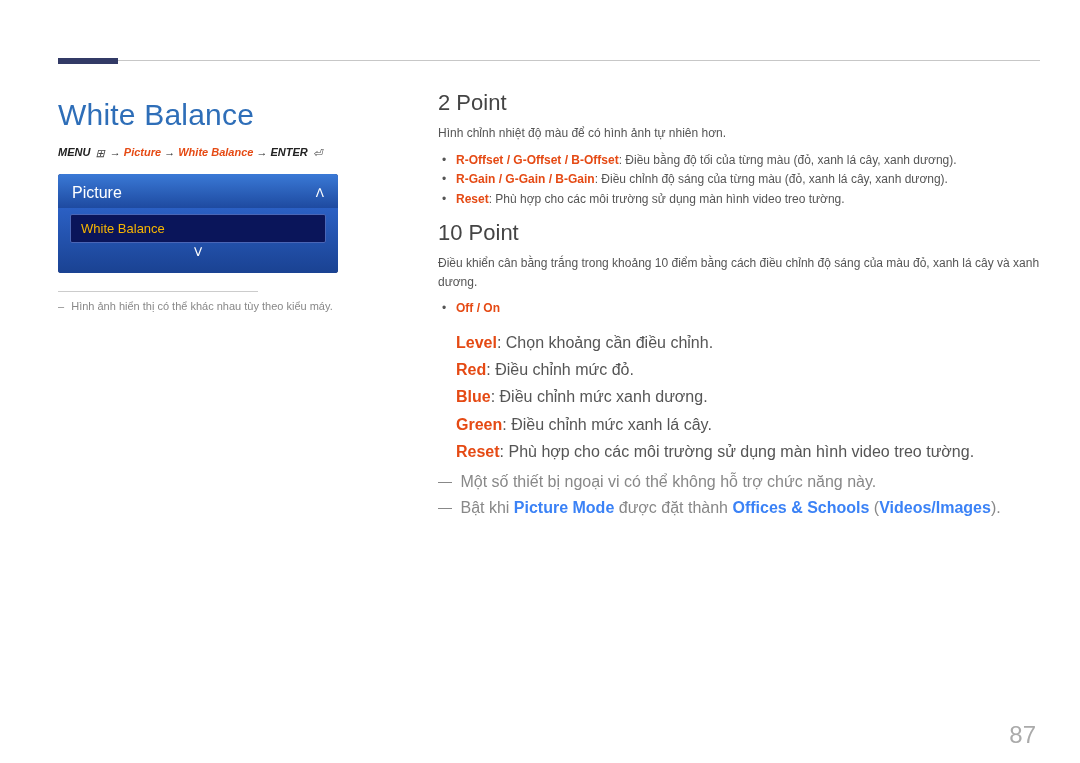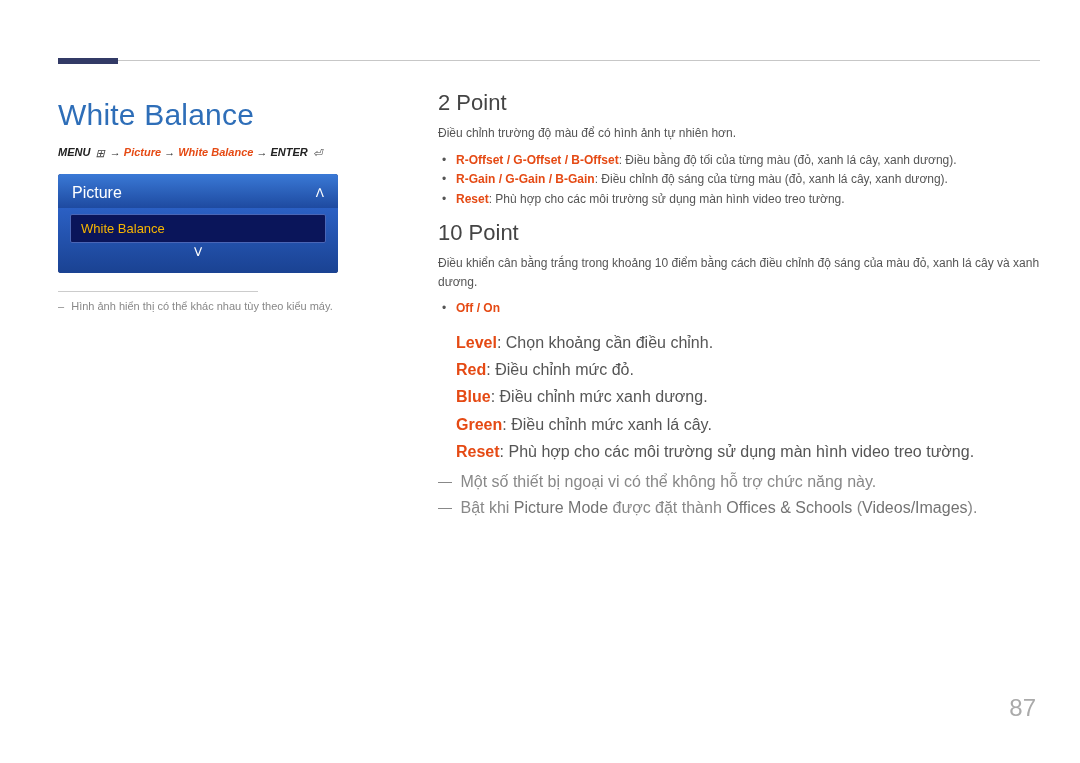--- a/index.html
+++ b/index.html
@@ -159,25 +159,25 @@
     color: #888;
     margin: 8px 0 0 0;
   }
   .notes .em-dash {
     display: inline-block;
     width: 14px;
     border-top: 1px solid #888;
     vertical-align: 4px;
     margin-right: 4px;
   }
-  .notes .hl { color: #737373; font-weight: normal; }
+  .notes .hl { color: #3b82f6; font-weight: bold; }
   .page-number {
     position: absolute;
     right: 44px;
-    bottom: 41px;
+    bottom: 14px;
     font-size: 24px;
     color: #aaa;
     font-weight: 300;
   }
 </style>
 </head>
 <body>
 
 <div class="top-accent"></div>
 <hr class="top-line">
@@ -215,21 +215,21 @@
     <div class="footnote">
       <span class="dash">–</span>
       <span>Hình ảnh hiển thị có thể khác nhau tùy theo kiểu máy.</span>
     </div>
 
   </div>
 
   <div class="col-right">
 
     <h2 class="h2">2 Point</h2>
-    <p class="body-text">Điều chỉnh trường độ màu để có hình ảnh tự nhiên hơn.</p>
+    <p class="body-text">Hình chỉnh nhiệt độ màu để có hình ảnh tự nhiên hơn.</p>
 
     <ul class="bullets">
       <li>
         <span class="hl">R-Offset / G-Offset / B-Offset</span><span>: Điều bằng độ tối của từng màu (đỏ, xanh lá cây, xanh dương).</span>
       </li>
       <li>
         <span class="hl">R-Gain / G-Gain / B-Gain</span><span>: Điều chỉnh độ sáng của từng màu (đỏ, xanh lá cây, xanh dương).</span>
       </li>
       <li>
         <span class="hl">Reset</span><span>: Phù hợp cho các môi trường sử dụng màn hình video treo tường.</span>

